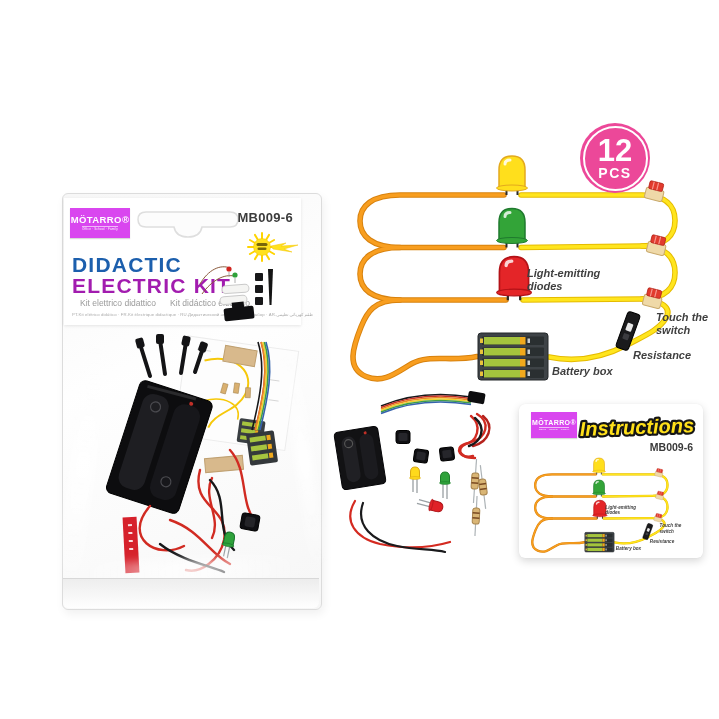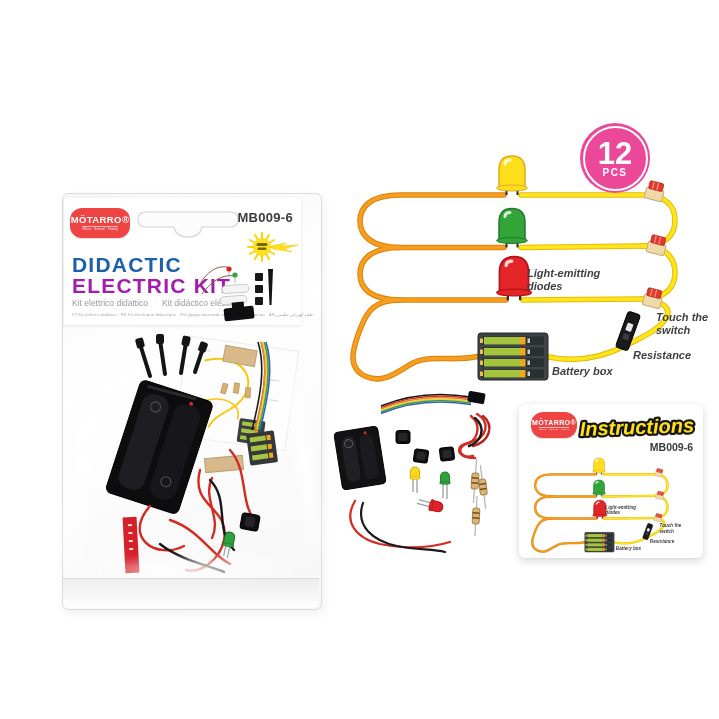--- a/index.html
+++ b/index.html
@@ -14,39 +14,39 @@
          background:linear-gradient(180deg,rgba(255,255,255,0),rgba(255,255,255,.85),rgba(255,255,255,0));}
   .g1{left:72px;top:345px;width:22px;height:240px;transform:rotate(7deg)}
   .g2{left:296px;top:350px;width:16px;height:220px;transform:rotate(-8deg)}
   .g3{left:80px;top:560px;width:220px;height:24px;transform:rotate(-2deg);
       background:linear-gradient(90deg,rgba(255,255,255,0),rgba(255,255,255,.8),rgba(255,255,255,0));filter:blur(4px)}
   .bagfold{position:absolute;left:63px;top:578px;width:256px;height:29px;border-top:1px solid #d8d8d8;
            border-radius:0 0 6px 6px;background:linear-gradient(180deg,rgba(233,233,233,.75),rgba(255,255,255,.95))}
   
   .card{position:absolute;left:64px;top:198px;width:237px;height:127px;background:#fff;
         box-shadow:0 1px 3px rgba(0,0,0,.10)}
-  .logo{background:#ef4444;color:#fff;border-radius:12px;display:flex;flex-direction:column;
+  .logo{background:#d946ef;color:#fff;border-radius:0;display:flex;flex-direction:column;
         align-items:center;justify-content:center;box-shadow:0 1px 1px rgba(0,0,0,.15)}
   .logo .brand{font-weight:bold;letter-spacing:.4px;line-height:1}
   .logo .tag{border-top:1px solid rgba(255,255,255,.65);margin-top:1px;padding-top:1px;
              letter-spacing:.2px;line-height:1;opacity:.95}
   .plogo{left:6px;top:10px;width:60px;height:30px}
   .plogo .brand{font-size:9.5px}.plogo .tag{font-size:3px}
   .model{right:8px;top:12px;font-size:13px;font-weight:bold;color:#3c3c3c;letter-spacing:.3px}
   .t1{left:8px;top:56px;font-size:21px;font-weight:bold;color:#1c5fad;letter-spacing:1.2px;line-height:1}
   .t2{left:8px;top:77px;font-size:21px;font-weight:bold;color:#a21caf;letter-spacing:1.2px;line-height:1}
-  .subs{left:8px;top:100px;display:flex;gap:14px;font-size:8.5px;color:#9a9a9a}
+  .subs{left:16px;top:100px;display:flex;gap:14px;font-size:8.5px;color:#9a9a9a}
   .fine{left:8px;top:114px;font-size:4.3px;color:#ababab;letter-spacing:.1px;white-space:nowrap}
   
   .badge{position:absolute;left:580px;top:123px;width:70px;height:70px;border-radius:50%;
          background:#ec4899;color:#fff;display:flex;flex-direction:column;align-items:center;
          justify-content:center;text-align:center}
   .badge:before{content:"";position:absolute;inset:2.5px;border:2.5px solid #fff;border-radius:50%}
   .badge .n{font-size:31px;font-weight:bold;line-height:.9;margin-top:2px}
-  .badge .u{font-size:10px;font-weight:bold;letter-spacing:1.5px;margin-top:0}
+  .badge .u{font-size:14px;font-weight:bold;letter-spacing:1.5px;margin-top:0}
   
   .icard{position:absolute;left:519px;top:404px;width:184px;height:154px;background:#fff;
          border-radius:6px;box-shadow:0 3px 8px rgba(0,0,0,.16),0 0 1px rgba(0,0,0,.08)}
   .ilogo{left:12px;top:8px;width:46px;height:26px}
   .ilogo .brand{font-size:7px}.ilogo .tag{font-size:2.5px}
   .imodel{right:10px;top:37px;font-size:10.5px;font-weight:bold;color:#3a3a3a}
   
   svg{position:absolute;overflow:visible}
   .wbO{stroke-width:5.6;fill:none;stroke-linecap:round;stroke-linejoin:round}
   .wfO{stroke-width:3.6;fill:none;stroke-linecap:round;stroke-linejoin:round}

